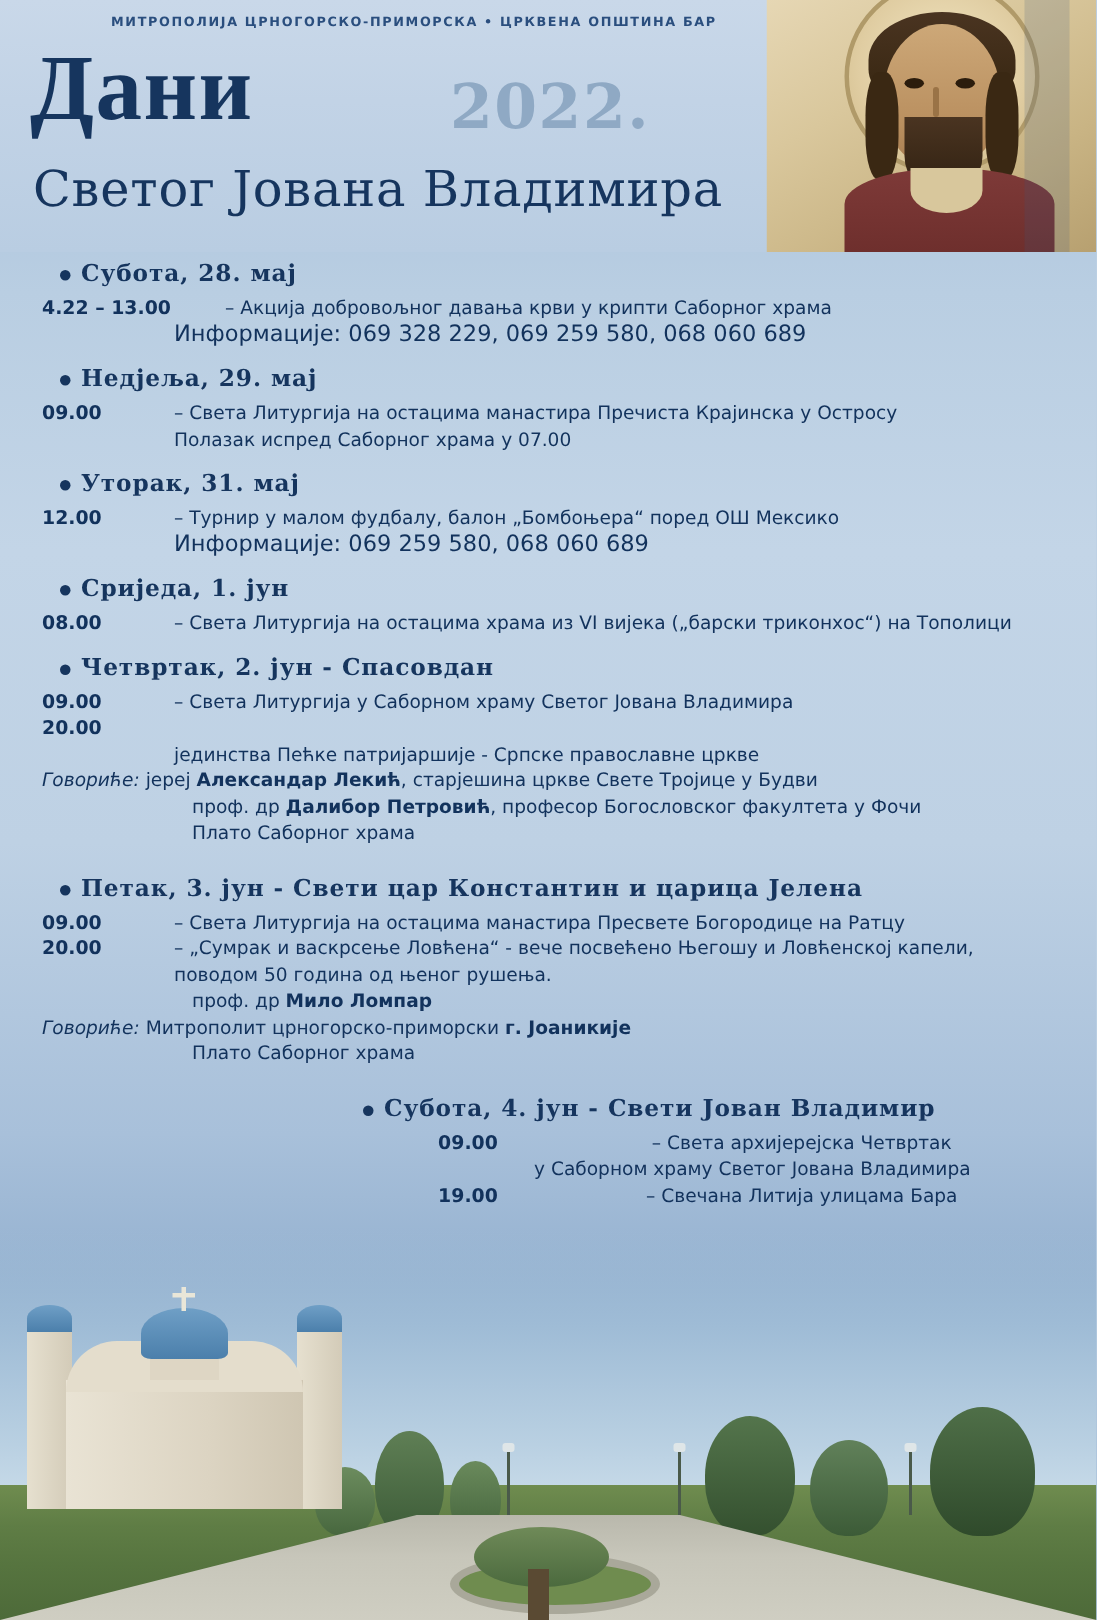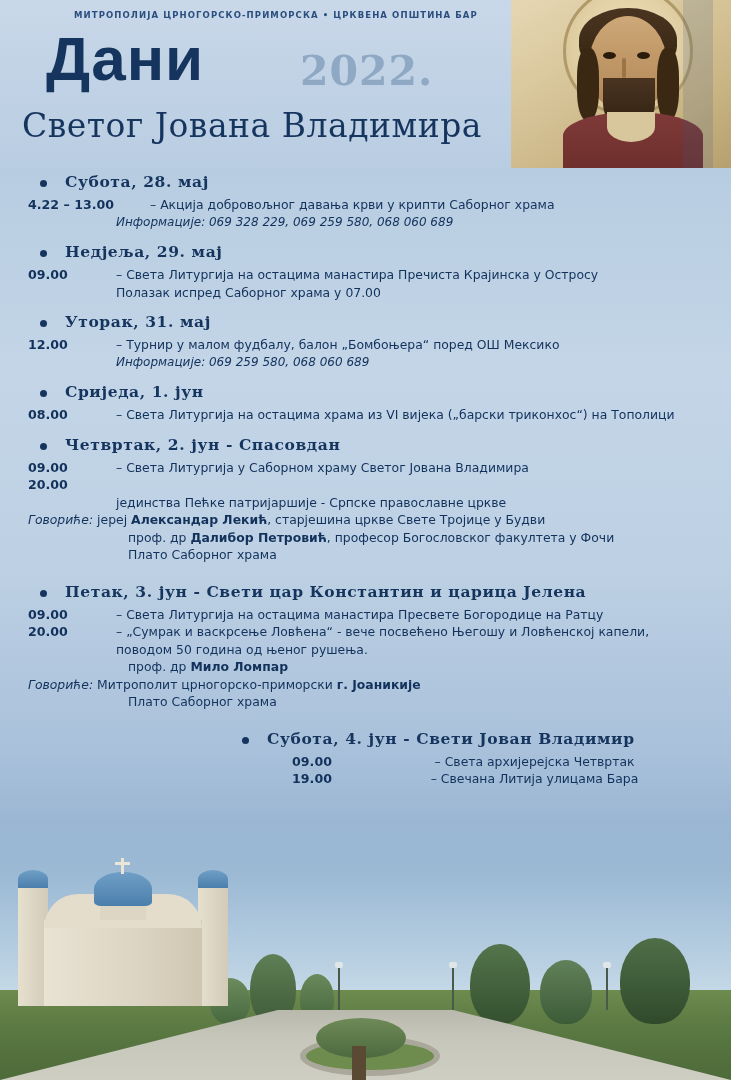--- a/index.html
+++ b/index.html
@@ -29,27 +29,26 @@
     position: absolute;
     left: 74px; top: 10px;
     font-size: 8.5px;
     letter-spacing: 1.1px;
     color: #2a4e7e;
     font-weight: bold;
   }
   .title-dani {
     position: absolute;
     left: 20px; top: 28px;
-    font-family: Liberation Sans, sans-serif;
+    font-family: Liberation Serif, serif;
     font-size: 62px;
     line-height: 62px;
     font-weight: bold;
     color: #16355e;
     letter-spacing: 1px;
-    margin-left: 26px;
   }
   .title-year {
     position: absolute;
     left: 300px; top: 44px;
     font-family: "DejaVu Serif", serif;
     font-size: 41px;
     line-height: 54px;
     font-weight: bold;
     color: #8fa9c4;
     letter-spacing: 1px;
@@ -161,21 +160,21 @@
     left: 0; top: 172px;
     width: 731px;
     padding: 0 18px;
   }
   .entry { margin-bottom: 11px; }
   .entry.gap { margin-bottom: 18px; }
 
   .day {
     display: flex;
     align-items: baseline;
-    gap: 18px;
+    gap: 7px;
     margin-bottom: 5px;
   }
   .bullet {
     display: inline-block;
     width: 7px; height: 7px;
     border-radius: 50%;
     background: #16355e;
     margin-bottom: 3px;
     flex: 0 0 auto;
     margin-left: 22px;
@@ -198,23 +197,22 @@
     font-weight: bold;
     white-space: nowrap;
     min-width: 88px;
     font-size: 12.6px;
   }
   .time.wide { min-width: 122px; }
   .desc { flex: 1; }
   .indent { padding-left: 98px; }
   .indent2 { padding-left: 110px; }
   .info {
-    font-style: italic;
     padding-left: 98px;
-    font-size: 12px;
+    font-size: 15px;
     line-height: 17.5px;
   }
   .speaker {
     font-size: 12.4px;
     line-height: 17.5px;
     padding-left: 10px;
   }
   .speaker .sp-lbl { font-style: italic; }
   .bold { font-weight: bold; }
 
@@ -484,20 +482,21 @@
 
     <div class="entry entry-right">
       <div class="day">
         <span class="bullet"></span>
         <span class="day-label">Субота, 4. јун - Свети Јован Владимир</span>
       </div>
       <div class="line">
         <span class="time">09.00</span>
         <span class="desc">– <span>Света архијерејска Четвртак</span></span>
       </div>
+      <div class="line indent">у Саборном храму Светог Јована Владимира</div>
       <div class="line">
         <span class="time">19.00</span>
         <span class="desc">– <span>Свечана Литија улицама Бара</span></span>
       </div>
     </div>
 
   </div>
 
   <div class="photo">
     <div class="sky"></div>

